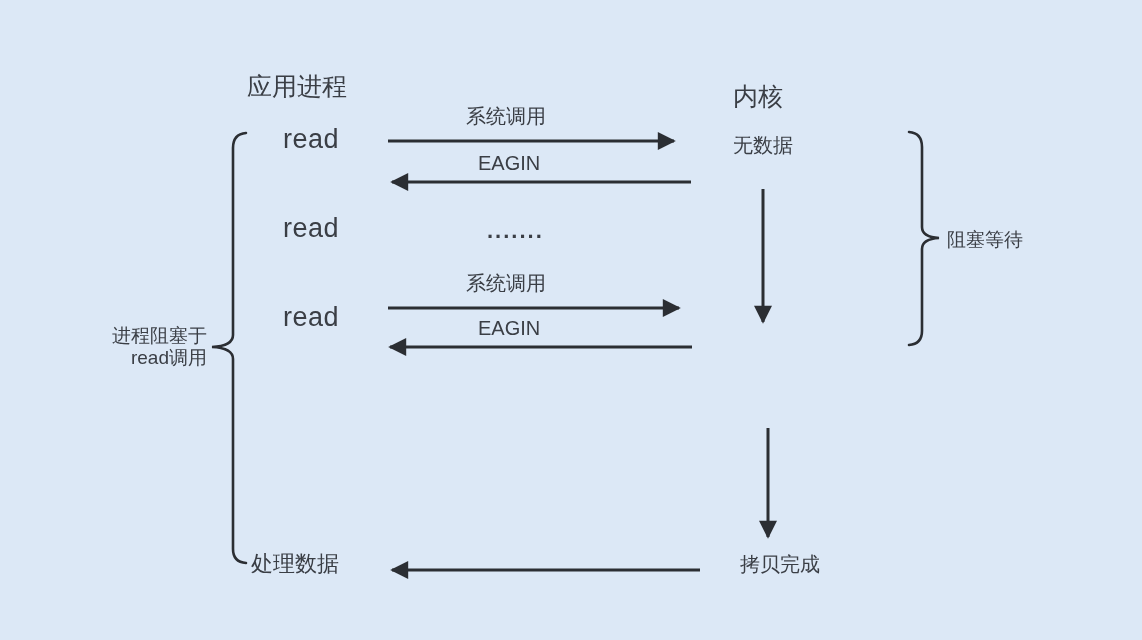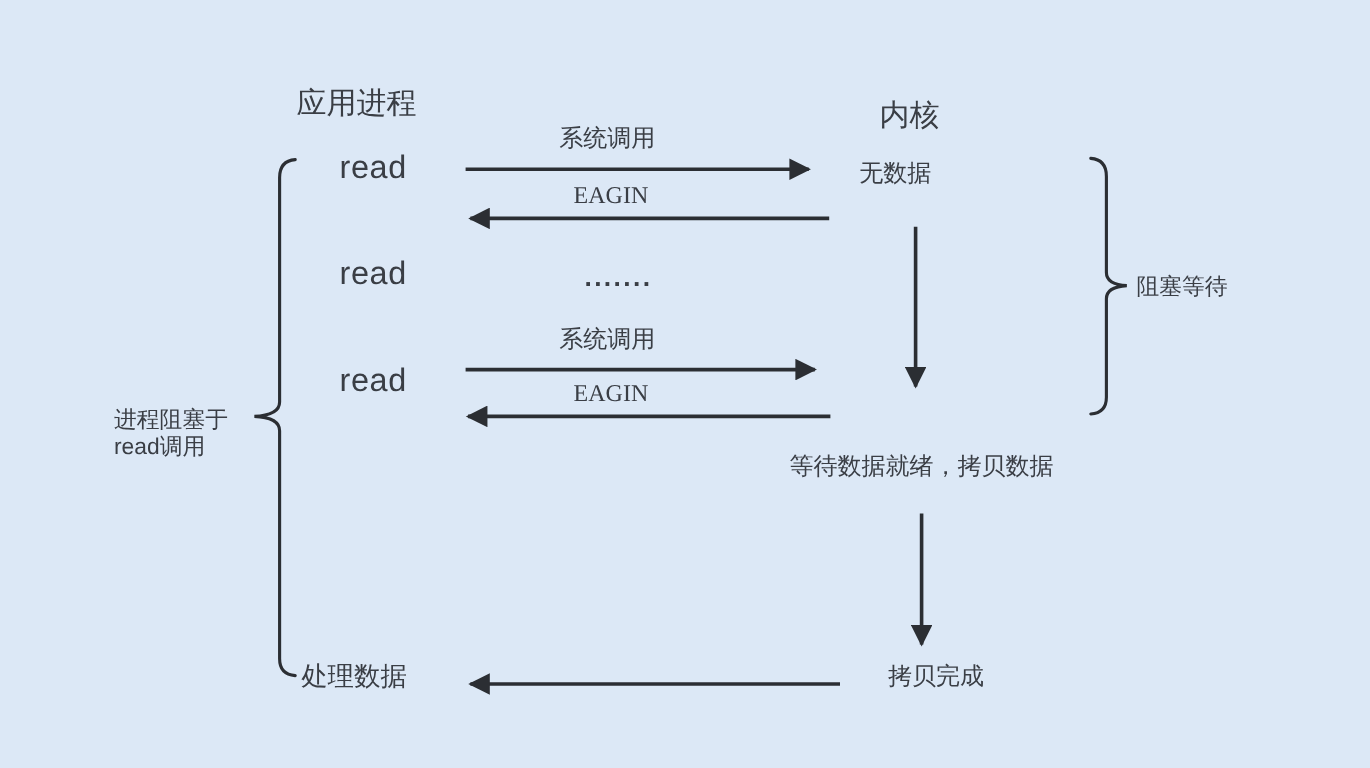--- a/index.html
+++ b/index.html
@@ -16,24 +16,24 @@
     font-family:"Liberation Sans","DejaVu Sans",sans-serif;
   }
   .lbl{
     position:absolute;
     color:var(--text);
     white-space:nowrap;
     line-height:1.15;
   }
   .title{font-size:25px;}
   .read{font-size:27px;letter-spacing:0.5px;}
-  .mid{font-size:20px;font-family:Liberation Serif, serif;}
+  .mid{font-size:20px;}
   .small{font-size:19px;}
   .dots{font-size:22px;letter-spacing:2px;font-weight:bold;}
-  .center{text-align:left;margin-top:15px;}
+  .center{text-align:right;}
   svg{position:absolute;left:0;top:0;}
 </style>
 </head>
 <body>
 
 <div id="canvas">
 
   <svg width="1142" height="640" viewBox="0 0 1142 640">
     <defs>
       <marker id="ah" viewBox="0 0 10 10" refX="9" refY="5" markerWidth="8" markerHeight="6" orient="auto-start-reverse">
@@ -61,22 +61,21 @@
   <div class="lbl read" style="left:283px;top:124px;">read</div>
   <div class="lbl read" style="left:283px;top:213px;">read</div>
   <div class="lbl read" style="left:283px;top:302px;">read</div>
 
   <div class="lbl mid" style="left:466px;top:105px;">系统调用</div>
   <div class="lbl mid" style="left:478px;top:152px;">EAGIN</div>
   <div class="lbl dots" style="left:487px;top:218px;">.......</div>
   <div class="lbl mid" style="left:466px;top:272px;">系统调用</div>
   <div class="lbl mid" style="left:478px;top:317px;">EAGIN</div>
 
-  <div class="lbl mid" style="left:716px;top:134px;">无数据</div>
-  <div class="lbl mid" style="left:658px;top:378px;">等待数据就绪，拷贝数据</div>
+  <div class="lbl mid" style="left:733px;top:134px;">无数据</div>
   <div class="lbl mid" style="left:740px;top:553px;text-align:right;">拷贝完成</div>
 
   <div class="lbl" style="left:251px;top:551px;font-size:22px;">处理数据</div>
 
   <div class="lbl small center" style="left:95px;top:325px;width:112px;">
     <div>进程阻塞于</div>
     <div>read调用</div>
   </div>
   <div class="lbl small" style="left:947px;top:229px;text-align:right;">阻塞等待</div>
 

